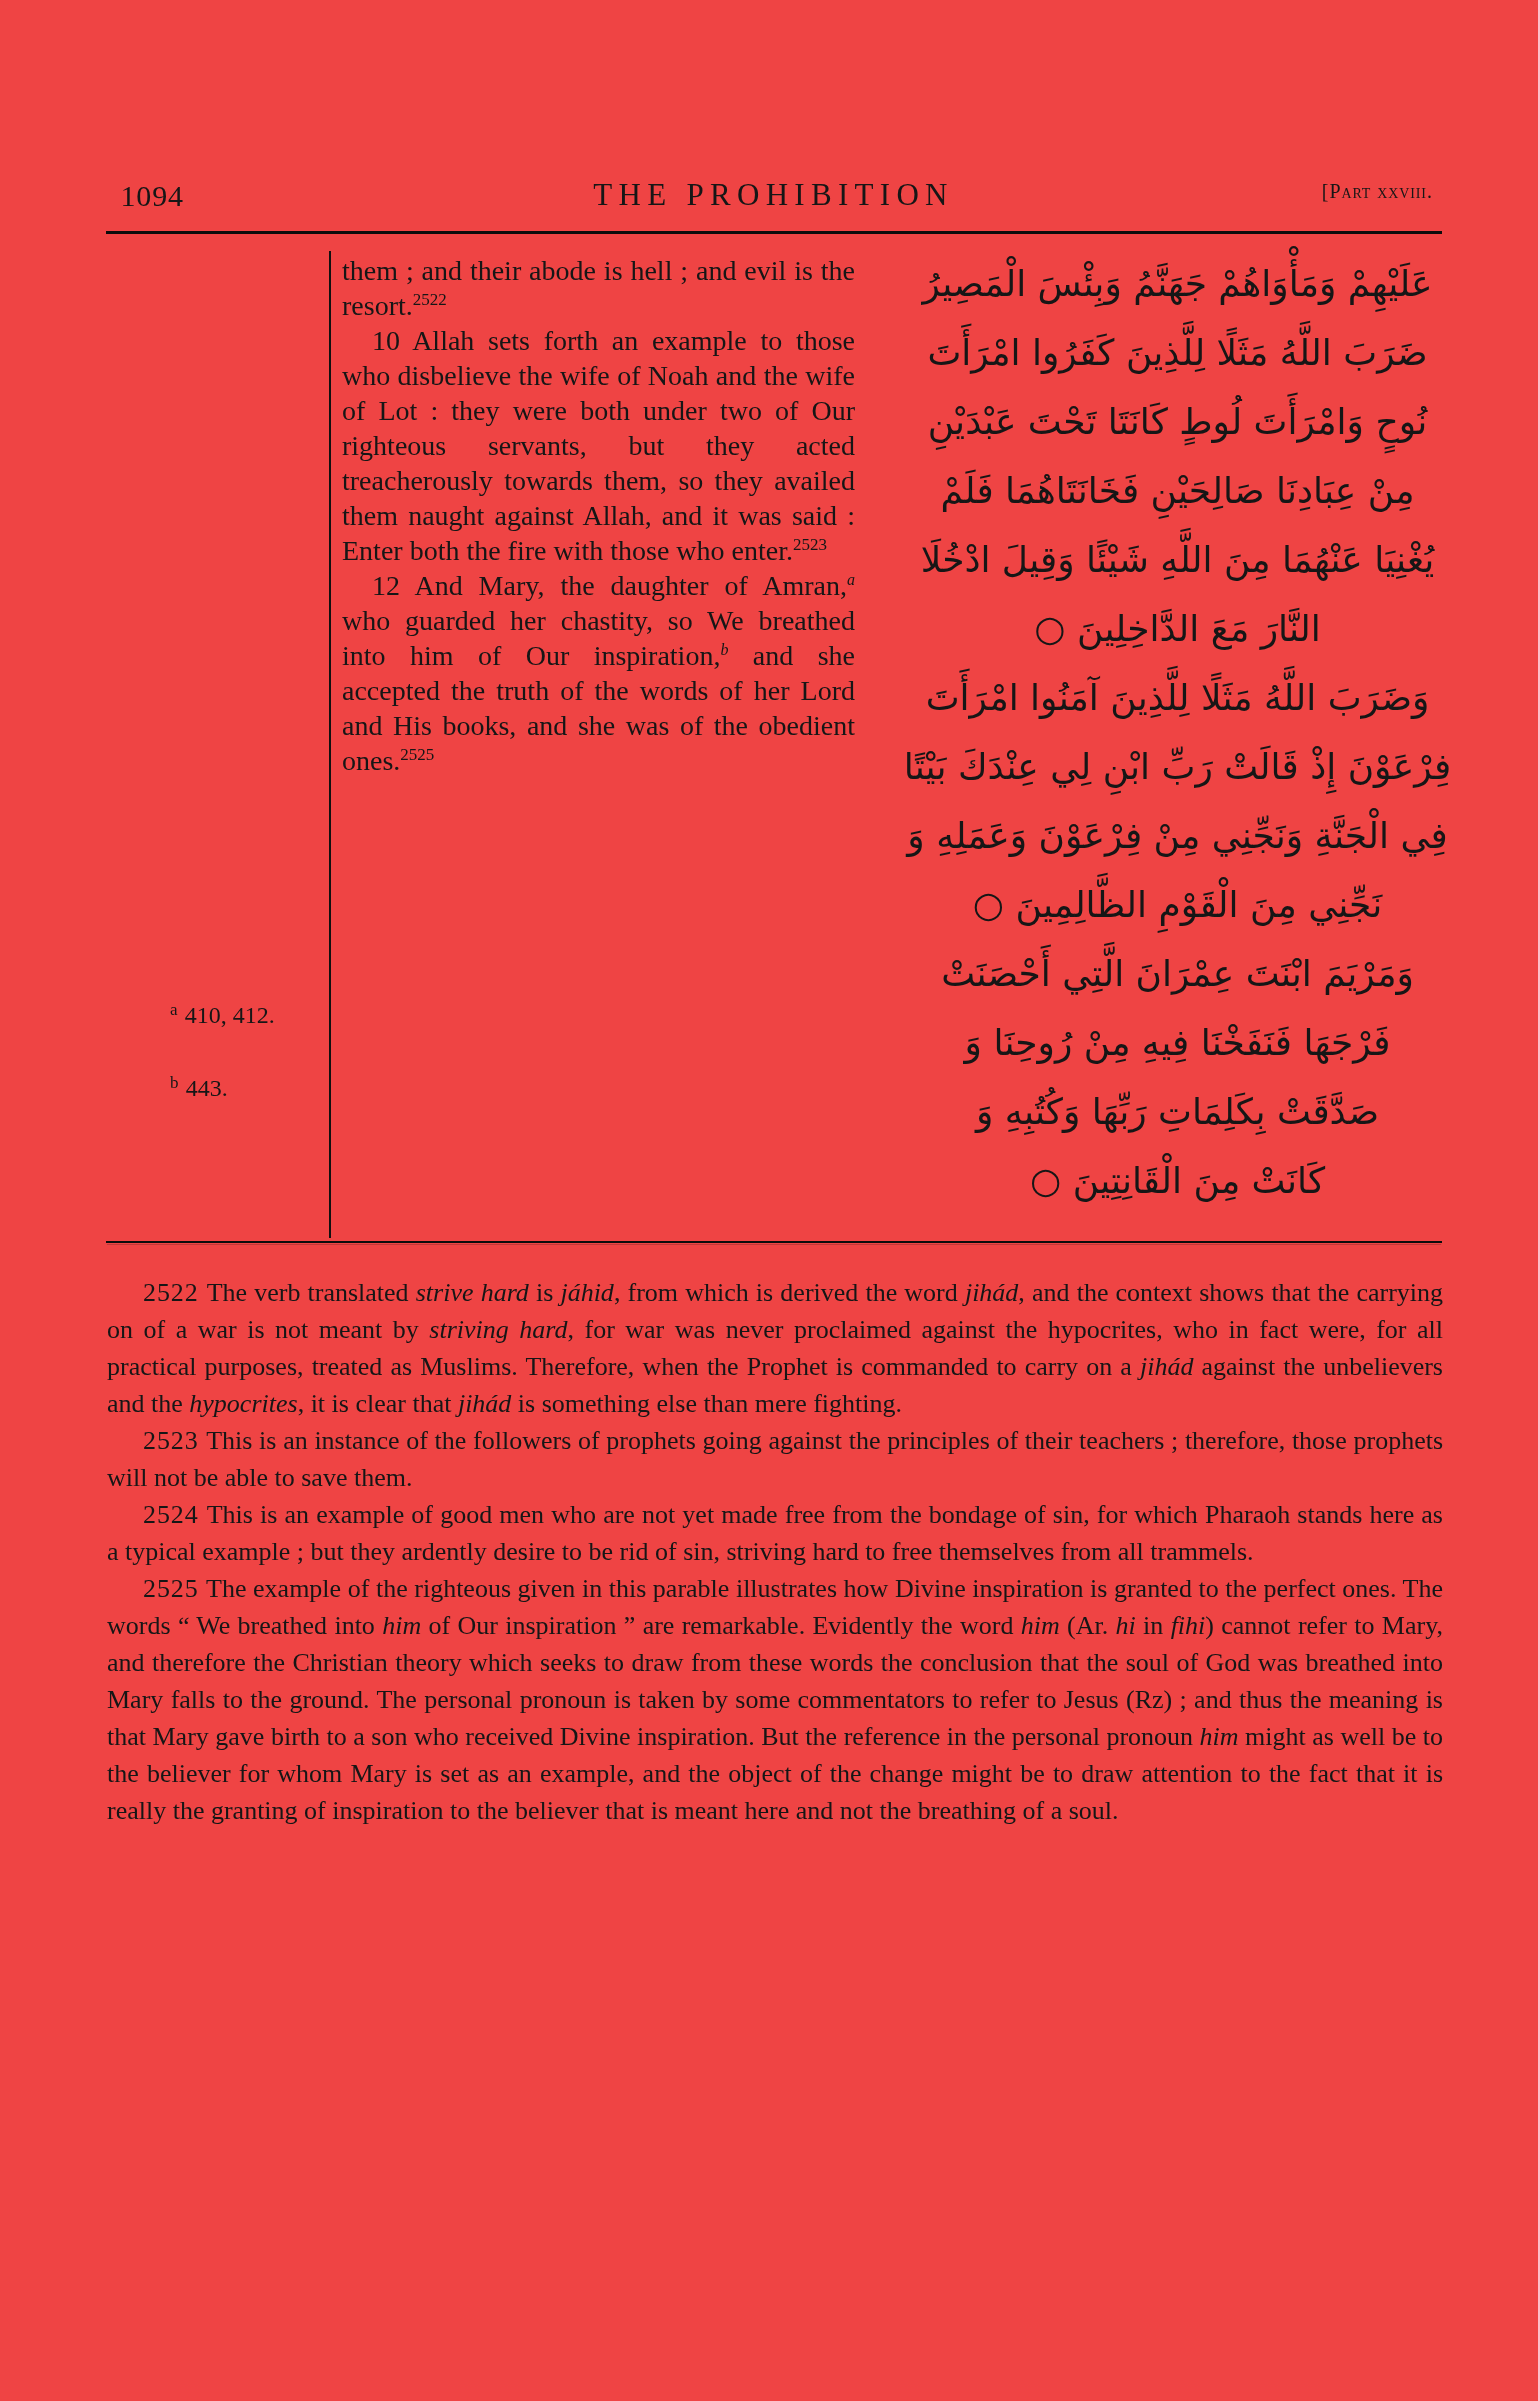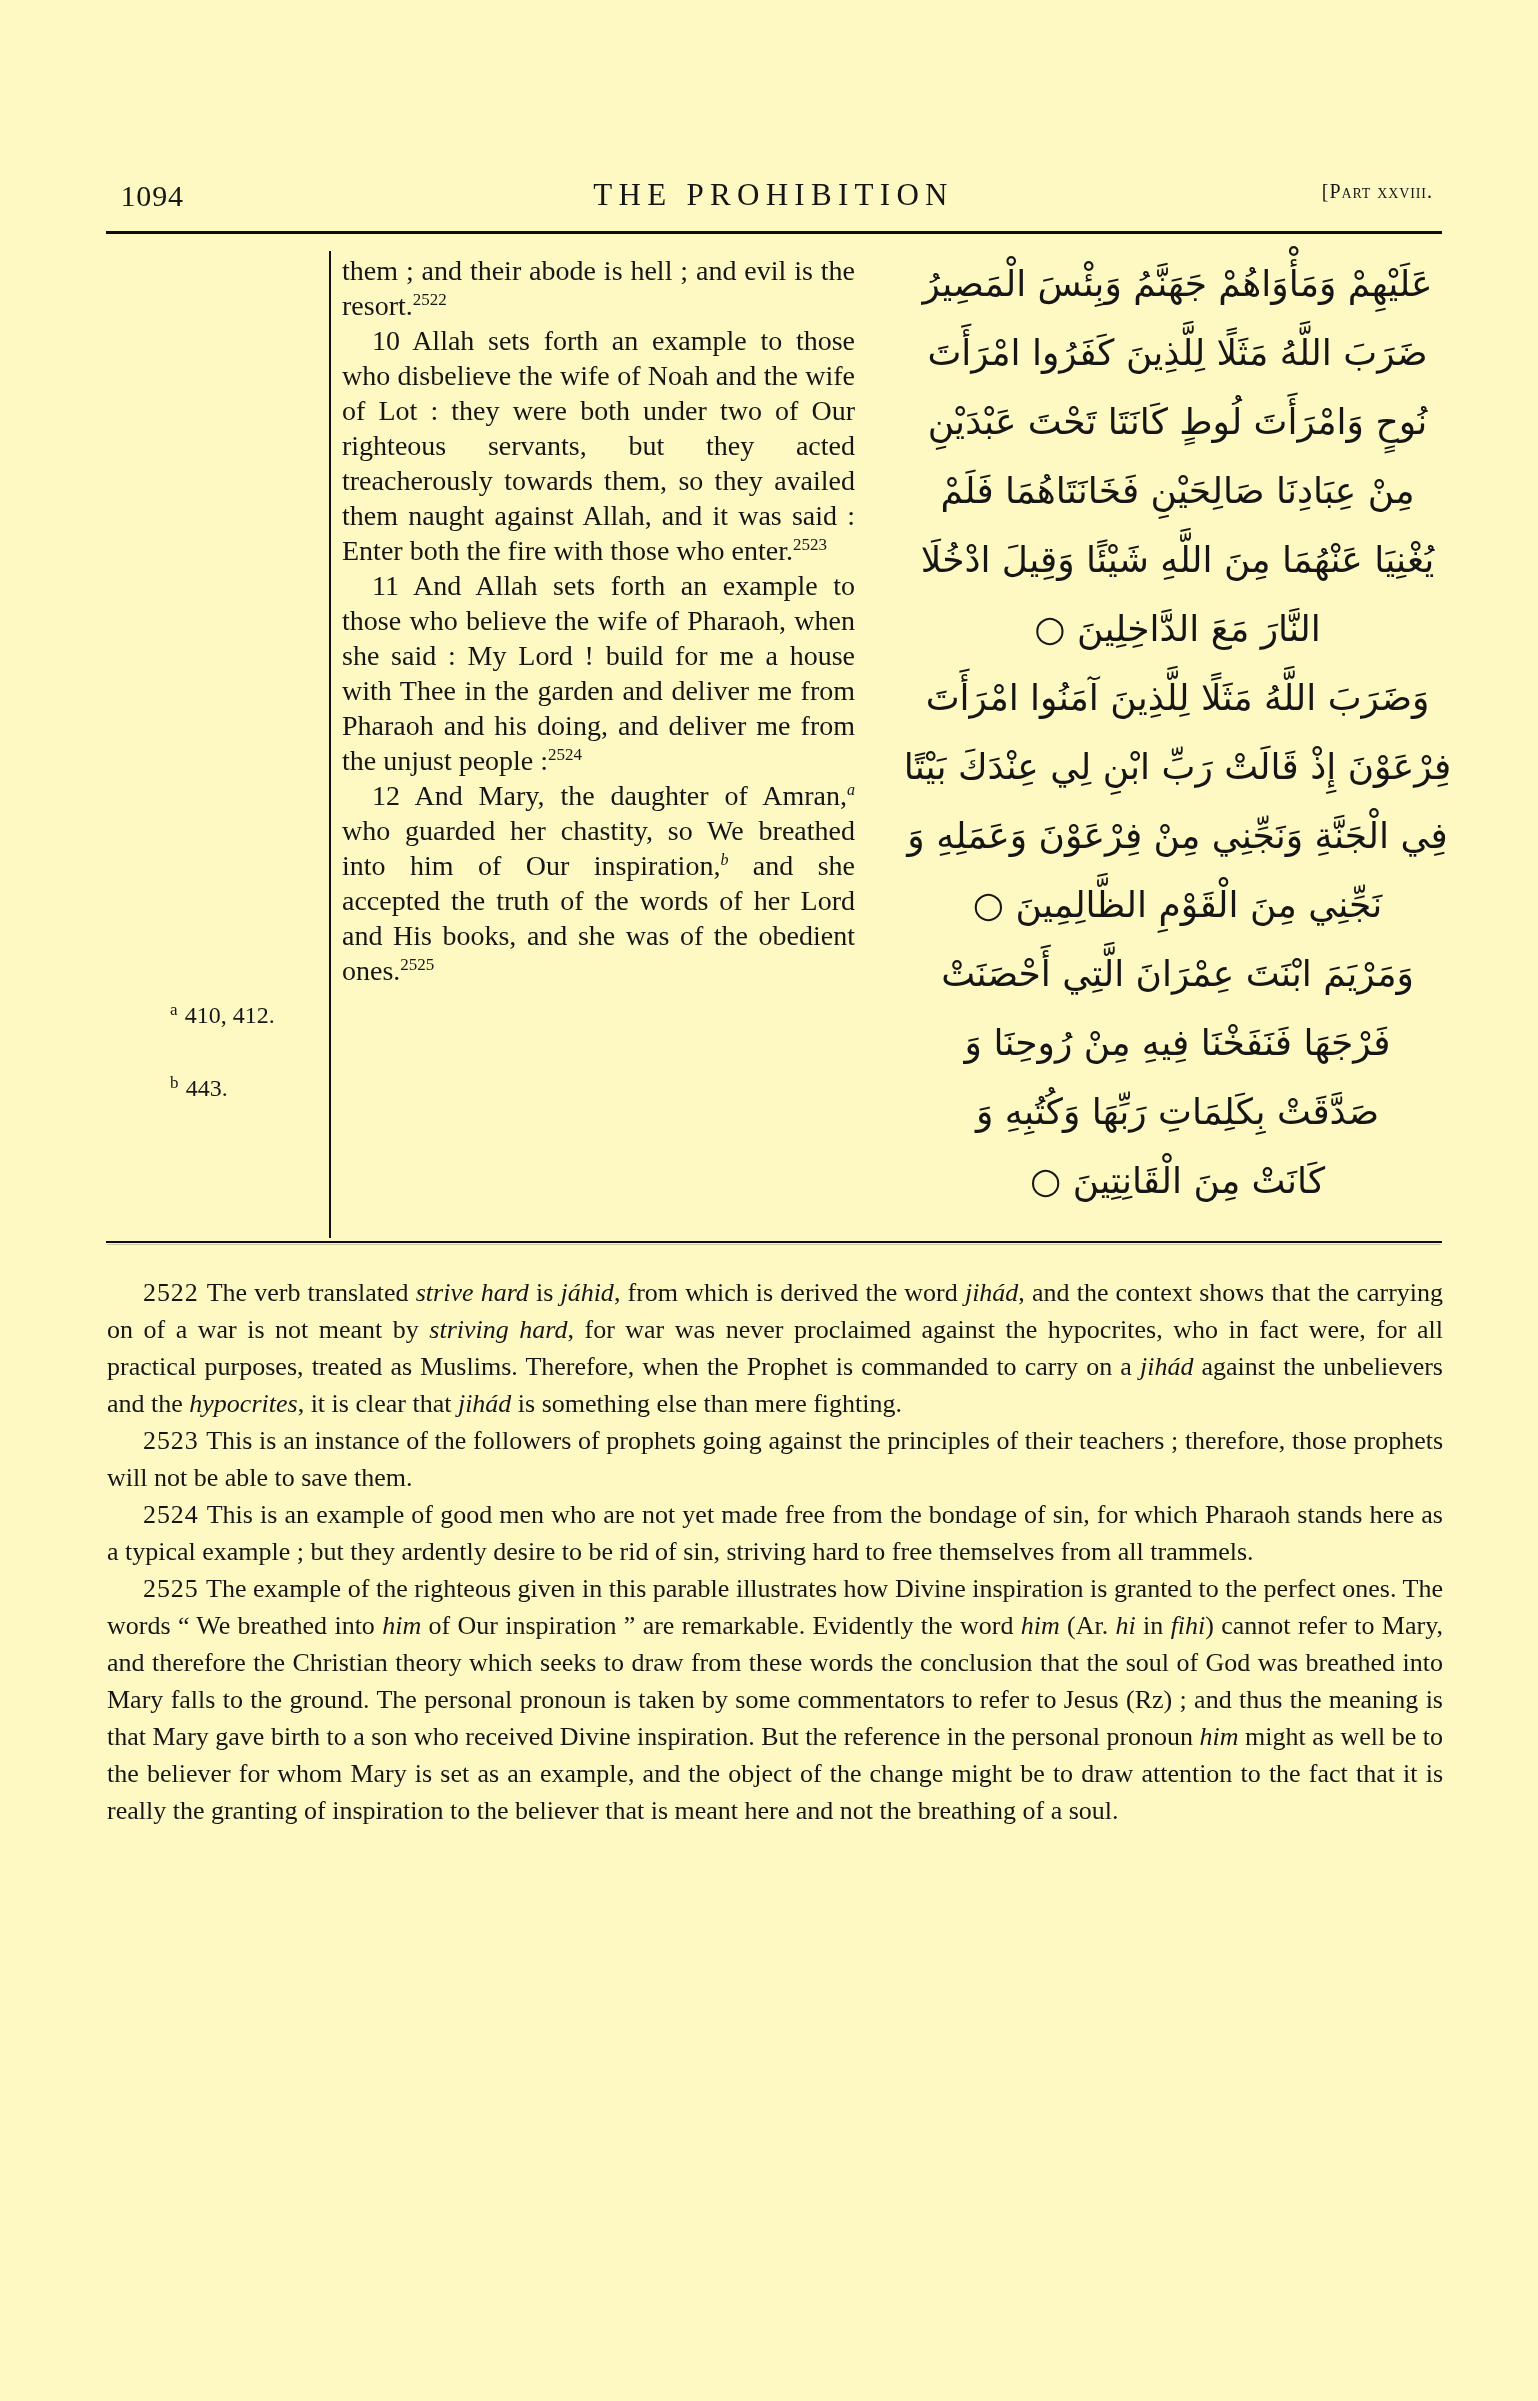--- a/index.html
+++ b/index.html
@@ -1,21 +1,21 @@
 <!DOCTYPE html>
 <html style="font-size:14.3px"><head>
 <meta charset="utf-8">
 <style>
   html, body { margin: 0; padding: 0; background: #e8e8e8; }
   .page {
     position: relative;
     width: 1538px;
     height: 2401px;
     margin: 0 auto;
-    background: #fef9c3;
+    background: #ef4444;
     color: #161616;
     font-family: "Liberation Serif", "DejaVu Serif", serif;
     overflow: hidden;
   }
 
   
   .header {
     position: absolute;
     top: 175px; left: 107px; width: 1333px; height: 43px;
   }
@@ -109,21 +109,20 @@
 
   <div class="main">
     <div class="verse-divider"></div>
 
     <div class="margin-note note-a"><sup class="note-letter">a</sup><span>410, 412.</span></div>
     <div class="margin-note note-b"><sup class="note-letter">b</sup><span>443.</span></div>
 
     <div class="english-col">
         <p class="verse-para">them ; and their abode is hell ; and evil is the resort.<sup class="fn-ref">2522</sup></p>
         <p class="verse-para indent">10 Allah sets forth an example to those who disbelieve the wife of Noah and the wife of Lot : they were both under two of Our righteous servants, but they acted treacherously towards them, so they availed them naught against Allah, and it was said : Enter both the fire with those who enter.<sup class="fn-ref">2523</sup></p>
-        <p class="verse-para indent">11 And Allah sets forth an example to those who believe the wife of Pharaoh, when she said : My Lord ! build for me a house with Thee in the garden and deliver me from Pharaoh and his doing, and deliver me from the unjust people :<sup class="fn-ref">2524</sup></p>
         <p class="verse-para indent">12 And Mary, the daughter of Amran,<sup class="fn-ref letter">a</sup> who guarded her chastity, so We breathed into him of Our inspiration,<sup class="fn-ref letter">b</sup> and she accepted the truth of the words of her Lord and His books, and she was of the obedient ones.<sup class="fn-ref">2525</sup></p>
       </div>
 
     <div class="arabic-col">
         <div class="arabic-line" dir="rtl">عَلَيْهِمْ وَمَأْوَاهُمْ جَهَنَّمُ وَبِئْسَ الْمَصِيرُ</div>
         <div class="arabic-line" dir="rtl">ضَرَبَ اللَّهُ مَثَلًا لِلَّذِينَ كَفَرُوا امْرَأَتَ</div>
         <div class="arabic-line" dir="rtl">نُوحٍ وَامْرَأَتَ لُوطٍ كَانَتَا تَحْتَ عَبْدَيْنِ</div>
         <div class="arabic-line" dir="rtl">مِنْ عِبَادِنَا صَالِحَيْنِ فَخَانَتَاهُمَا فَلَمْ</div>
         <div class="arabic-line" dir="rtl">يُغْنِيَا عَنْهُمَا مِنَ اللَّهِ شَيْئًا وَقِيلَ ادْخُلَا</div>
         <div class="arabic-line" dir="rtl">النَّارَ مَعَ الدَّاخِلِينَ ○</div>

